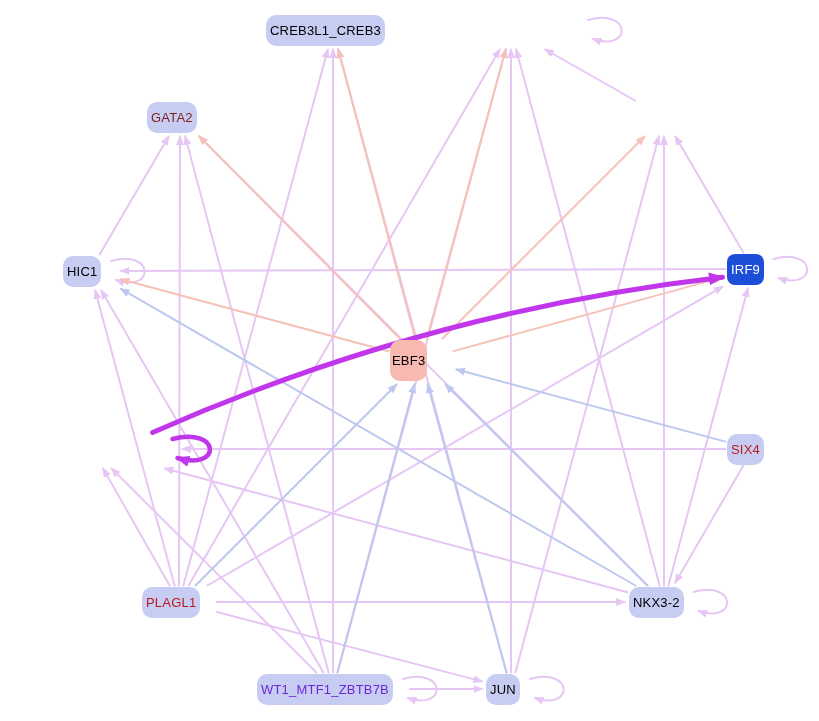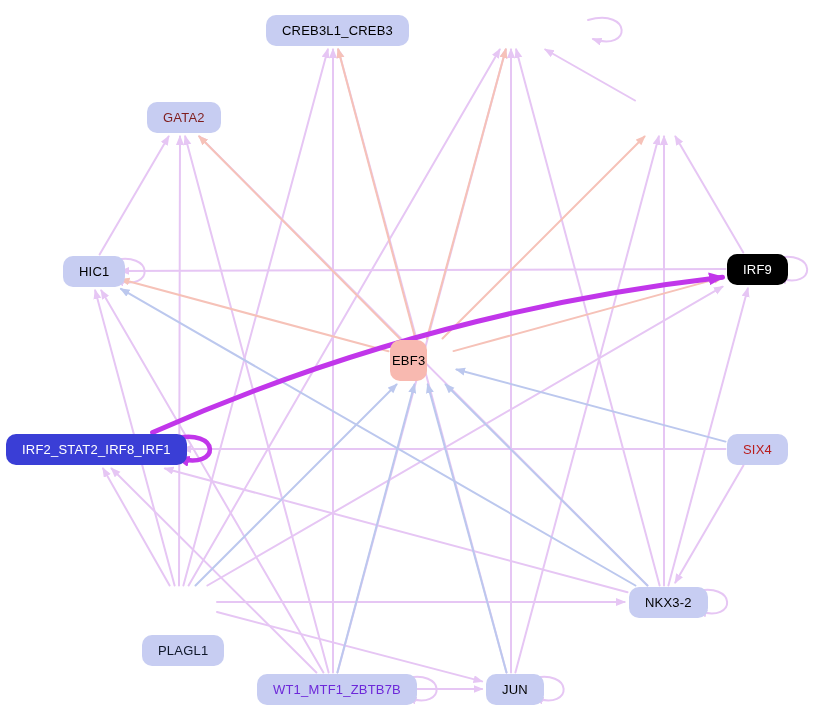--- a/index.html
+++ b/index.html
@@ -8,21 +8,21 @@
     position: relative;
     width: 819px;
     height: 721px;
     background: #ffffff;
     overflow: hidden;
   }
   #edge-layer { position: absolute; left: 0; top: 0; }
   #node-layer { position: absolute; left: 0; top: 0; width: 819px; height: 721px; }
   .node {
     position: absolute;
-    padding: 9px 16px;
+    padding: 9px 4px;
     border-radius: 10px;
     font-size: 13px;
     line-height: 1;
     white-space: nowrap;
     cursor: default;
     letter-spacing: 0.2px;
   }
   .node.big { padding: 14px 2px; }
   svg path { vector-effect: non-scaling-stroke; }
 </style>
@@ -96,22 +96,21 @@
         <path d="M 453.5 351.1 Q 588.0 314.2 722.5 277.4" fill="none" stroke="#f6c2b8" stroke-width="2" stroke-linecap="round" marker-end="url(#arrow-salmon)"></path>
         <path d="M 388.5 351.3 Q 254.8 315.3 121.0 279.3" fill="none" stroke="#f6c2b8" stroke-width="2" stroke-linecap="round" marker-end="url(#arrow-salmon)"></path>
         <path d="M 152.6 432.5 Q 425.7 311.5 722.5 277.3" fill="none" stroke="#c136ea" stroke-width="5" stroke-linecap="round" marker-end="url(#arrow-magenta)"></path>
         <path d="M 172.5 439 C 221.5 427, 221.5 471, 177.5 458" fill="none" stroke="#c136ea" stroke-width="4.5" stroke-linecap="round" marker-end="url(#arrow-magenta_loop)"></path>
       </g>
   </svg>
   <div id="node-layer">
       <div class="node" style="background: rgb(199, 205, 242); color: rgb(0, 0, 0); left: 266px; top: 15px;"><span>CREB3L1_CREB3</span></div>
       <div class="node" style="background: rgb(199, 205, 242); color: #7f1d1d; left: 147px; top: 102px;"><span>GATA2</span></div>
       <div class="node" style="background: rgb(199, 205, 242); color: rgb(0, 0, 0); left: 63px; top: 256px;"><span>HIC1</span></div>
-      <div class="node" style="background: #000000; color: rgb(255, 255, 255); left: 727px; top: 254px;"><span>IRF9</span></div>
+      <div class="node" style="background: #1d4ed8; color: rgb(255, 255, 255); left: 727px; top: 254px; border-radius: 8px;"><span>IRF9</span></div>
       <div class="node big" style="background: rgb(248, 185, 176); color: rgb(0, 0, 0); left: 390px; top: 340px;"><span>EBF3</span></div>
-      <div class="node" style="background: rgb(58, 62, 214); color: rgb(255, 255, 255); left: 6px; top: 434px;"><span>IRF2_STAT2_IRF8_IRF1</span></div>
       <div class="node" style="background: rgb(199, 205, 242); color: #b91c1c; left: 727px; top: 434px;"><span>SIX4</span></div>
-      <div class="node" style="background: rgb(199, 205, 242); color: #0f172a; left: 142px; top: 587px; margin-top: 48px;"><span>PLAGL1</span></div>
+      <div class="node" style="background: rgb(199, 205, 242); color: #b91c1c; left: 142px; top: 587px;"><span>PLAGL1</span></div>
       <div class="node" style="background: rgb(199, 205, 242); color: rgb(0, 0, 0); left: 629px; top: 587px;"><span>NKX3-2</span></div>
       <div class="node" style="background: rgb(199, 205, 242); color: #6d28d9; left: 257px; top: 674px;"><span>WT1_MTF1_ZBTB7B</span></div>
       <div class="node" style="background: rgb(199, 205, 242); color: rgb(0, 0, 0); left: 486px; top: 674px;"><span>JUN</span></div>
     </div>
 </div>
 
 </body></html>

